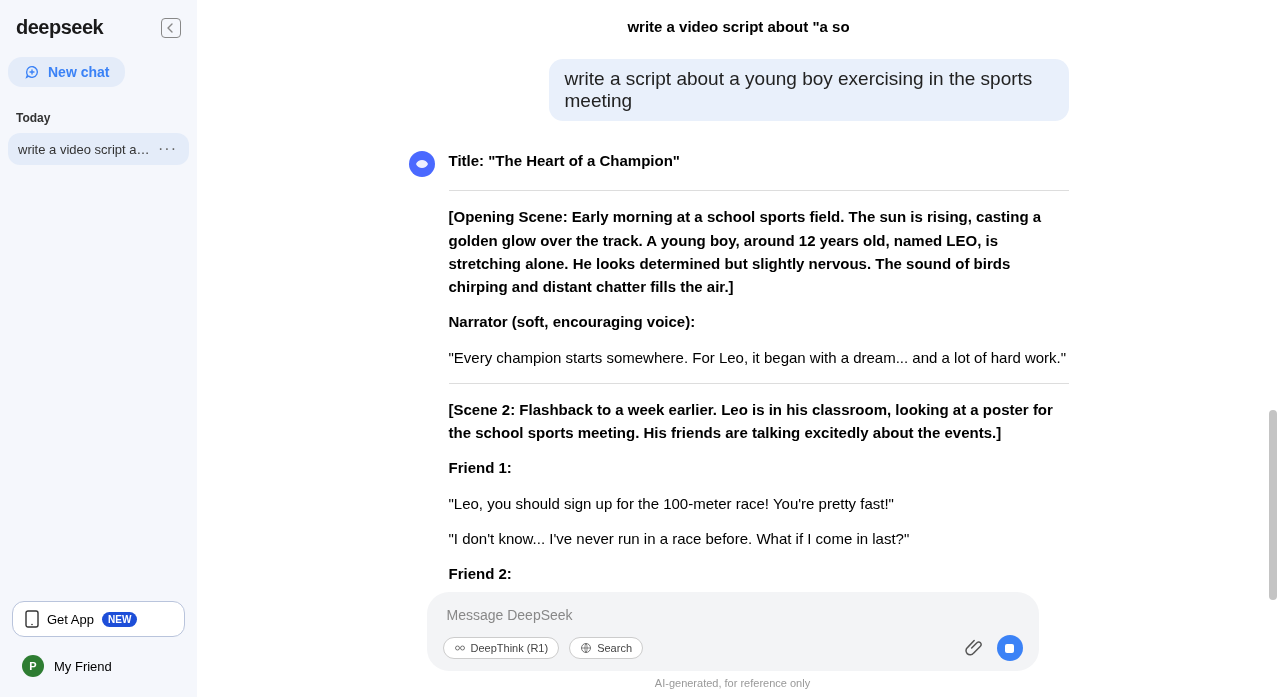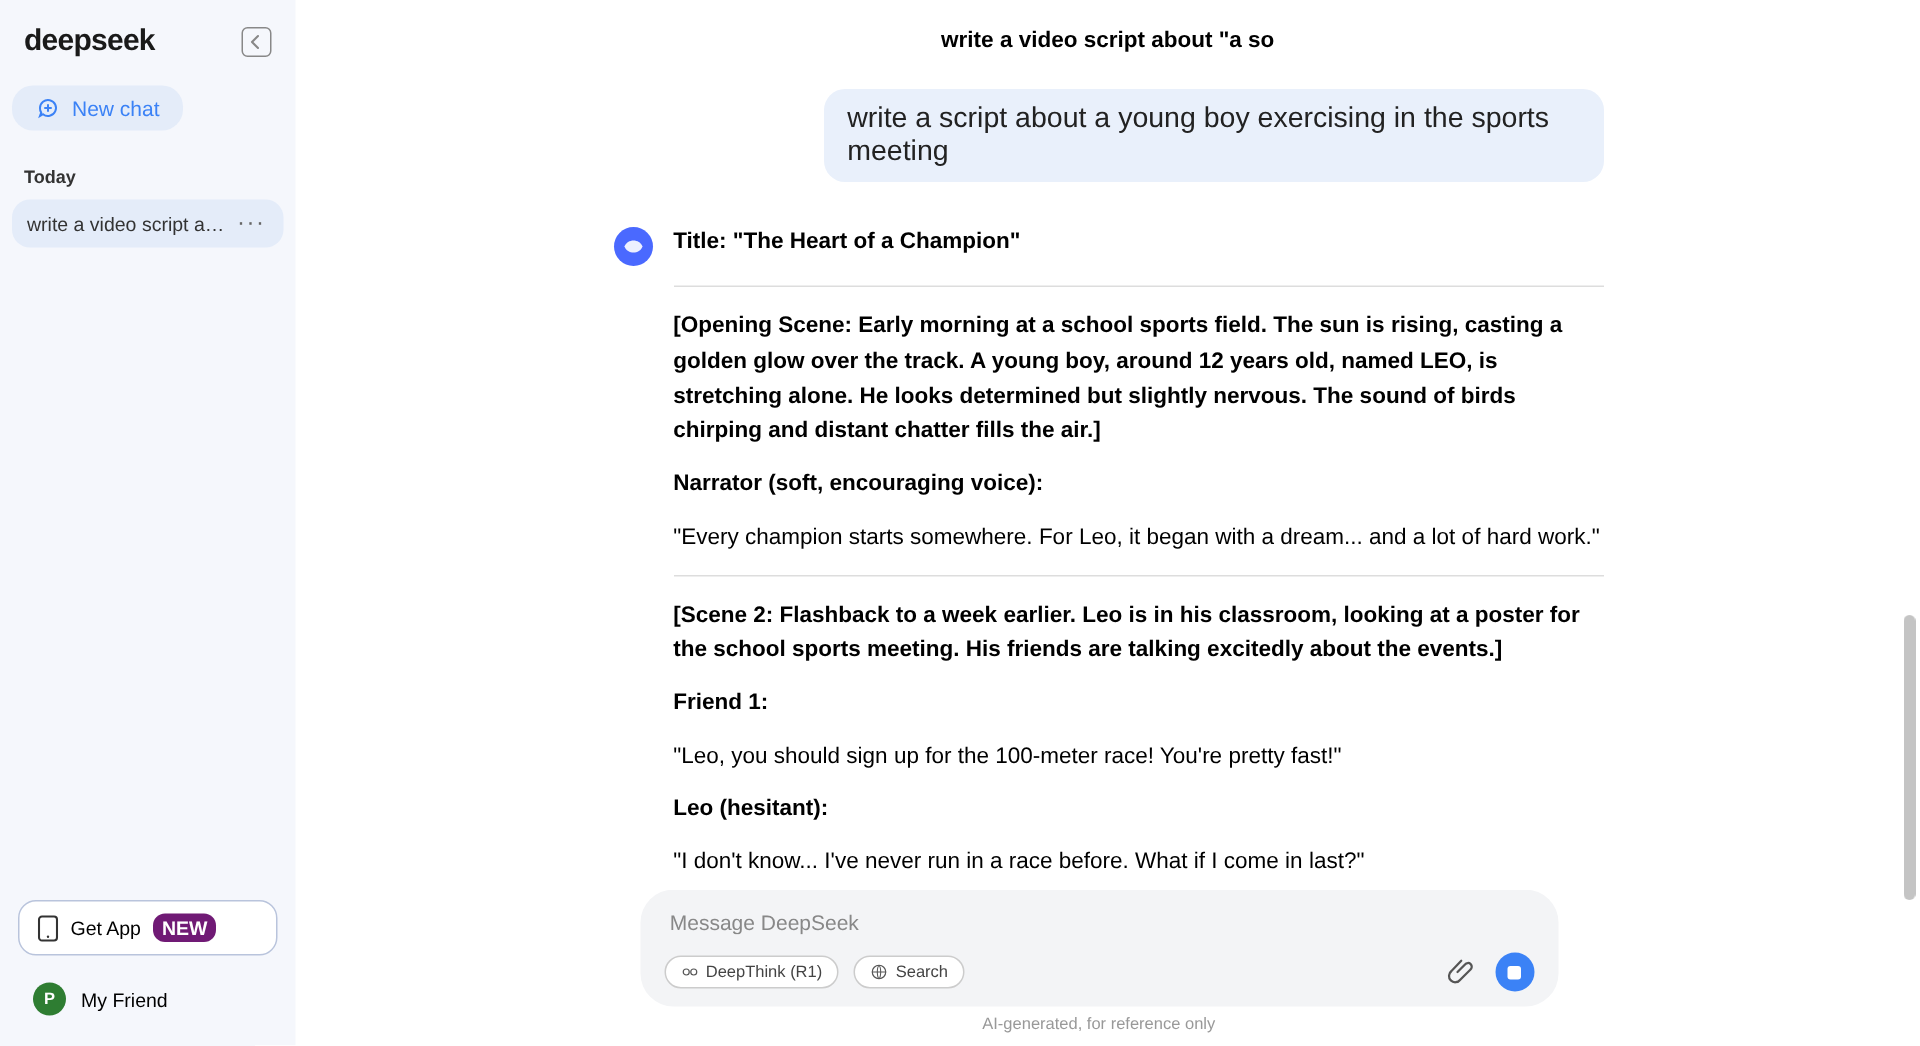--- a/index.html
+++ b/index.html
@@ -3,29 +3,29 @@
 <meta charset="utf-8">
 <style>
 * { margin:0; padding:0; box-sizing:border-box; }
 body { font-family: -apple-system, BlinkMacSystemFont, "Segoe UI", Helvetica, Arial, sans-serif; background:#fff; color:#000; overflow:hidden; height:697px; width:1280px; }
 .app { display:flex; height:697px; width:1280px; }
 .sidebar { width:197px; background:#f5f7fc; display:flex; flex-direction:column; padding:12px 8px; }
 .sidebar-top { display:flex; align-items:center; justify-content:space-between; padding:4px 8px 18px 8px; }
 .logo { font-weight:700; font-size:20px; letter-spacing:-0.5px; color:#1a1a1a; }
 .collapse-btn { width:20px; height:20px; border:1.5px solid #888; border-radius:4px; display:flex; align-items:center; justify-content:center; cursor:pointer; }
 .collapse-btn svg { width:10px; height:10px; }
-.newchat { display:inline-flex; align-items:center; gap:8px; background:#e4ecf9; color:#3b82f6; border:none; border-radius:14px; padding:7px 16px; font-size:14px; font-weight:400; cursor:pointer; margin:0 0 24px 0; width:fit-content; }
+.newchat { display:inline-flex; align-items:center; gap:8px; background:#e4ecf9; color:#3b82f6; border:none; border-radius:14px; padding:7px 16px; font-size:14px; font-weight:700; cursor:pointer; margin:0 0 24px 0; width:fit-content; }
 .newchat svg { width:16px; height:16px; }
 .section-label { font-size:12px; font-weight:600; color:#333; padding:0 8px 8px 8px; }
 .chat-item { display:flex; align-items:center; justify-content:space-between; background:#e4ecf9; border-radius:12px; padding:7px 10px; font-size:13px; color:#333; cursor:pointer; }
 .chat-item-text { white-space:nowrap; overflow:hidden; text-overflow:ellipsis; flex:1; }
 .chat-item-more { color:#666; font-size:16px; letter-spacing:1px; padding:0 2px; }
 .sidebar-bottom { margin-top:auto; display:flex; flex-direction:column; gap:10px; padding:0 4px; }
 .getapp { display:flex; align-items:center; gap:8px; border:1px solid #b9c4dc; border-radius:12px; padding:8px 12px; font-size:13px; cursor:pointer; background:#fff;margin-top:28px; }
-.badge-new { background:#701a75; color:#fff; font-size:13px; font-weight:700; padding:2px 6px; border-radius:8px; }
+.badge-new { background:#1d4ed8; color:#fff; font-size:10px; font-weight:700; padding:2px 6px; border-radius:8px; }
 .profile { display:flex; align-items:center; gap:10px; padding:8px 10px; font-size:13px; cursor:pointer; }
 .avatar { width:22px; height:22px; border-radius:50%; background:#2e7d32; color:#fff; display:flex; align-items:center; justify-content:center; font-size:11px; font-weight:600; }
 .main { flex:1; display:flex; flex-direction:column; position:relative; }
 .chat-title { text-align:center; font-weight:600; font-size:15px; padding:18px 0 10px; color:#000; }
 .conversation { flex:1; overflow:auto; padding:0 0 120px 0; }
 .conv-inner { max-width:740px; margin:0 auto; padding:0 40px; }
 .user-msg { display:flex; justify-content:flex-end; margin:14px 0 28px; }
 .user-bubble { background:#e9f0fb; border-radius:14px; padding:9px 16px; font-size:19px; color:#222; max-width:520px; }
 .assistant-msg { display:flex; gap:14px; }
 .assistant-icon { width:26px; height:26px; border-radius:50%; background:#4a69ff; flex-shrink:0; display:flex; align-items:center; justify-content:center; margin-top:2px; color:#fff; }
@@ -109,21 +109,20 @@
           <div class="assistant-body">
             <p class="title-line">Title: "The Heart of a Champion"</p>
             <hr>
             <p class="bold">[Opening Scene: Early morning at a school sports field. The sun is rising, casting a golden glow over the track. A young boy, around 12 years old, named LEO, is stretching alone. He looks determined but slightly nervous. The sound of birds chirping and distant chatter fills the air.]</p>
             <p class="bold">Narrator (soft, encouraging voice):</p>
             <p>"Every champion starts somewhere. For Leo, it began with a dream... and a lot of hard work."</p>
             <hr>
             <p class="bold">[Scene 2: Flashback to a week earlier. Leo is in his classroom, looking at a poster for the school sports meeting. His friends are talking excitedly about the events.]</p>
             <p class="bold">Friend 1:</p>
             <p>"Leo, you should sign up for the 100-meter race! You're pretty fast!"</p>
-            <p class="bold">Leo (hesitant):</p>
             <p>"I don't know... I've never run in a race before. What if I come in last?"</p>
             <p class="bold">Friend 2:</p>
             <p>"It's not about winning. It's about trying. You've got this!"</p>
             <p class="bold">[Leo looks at the poster again, then nods with a small smile.]</p>
           </div>
         </div>
       </div>
     </div>
 
     <div class="composer-wrap">

